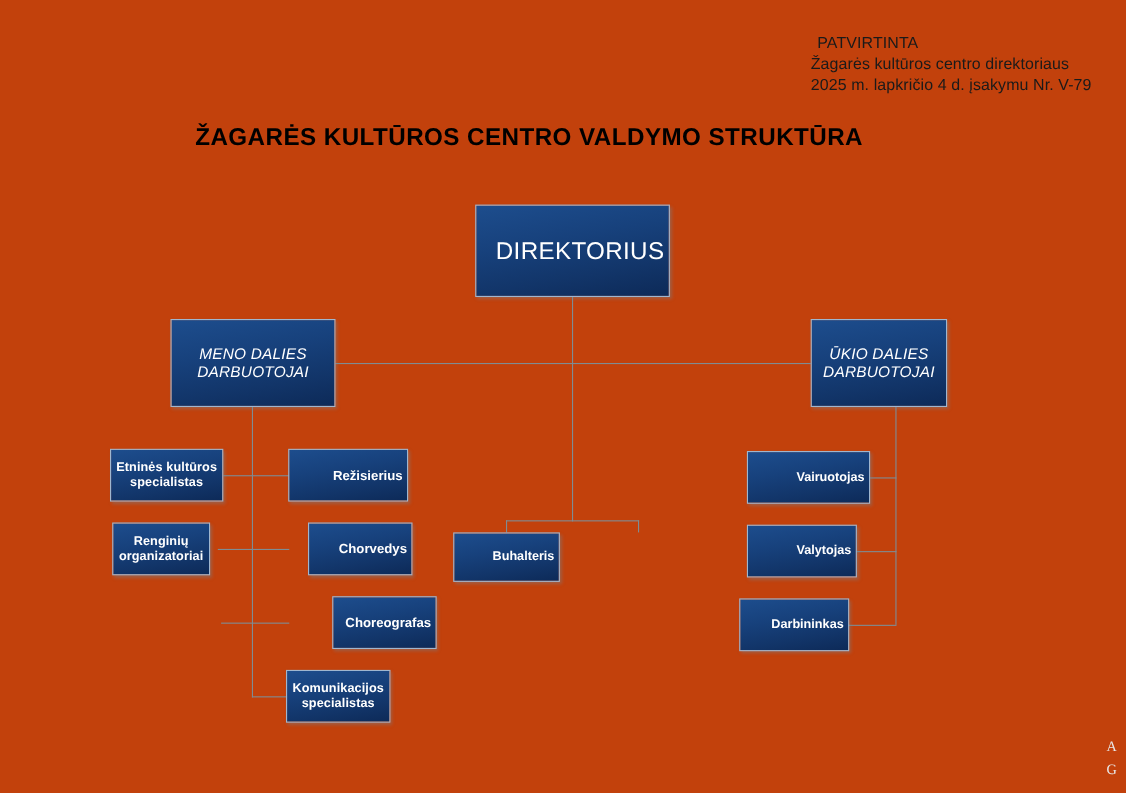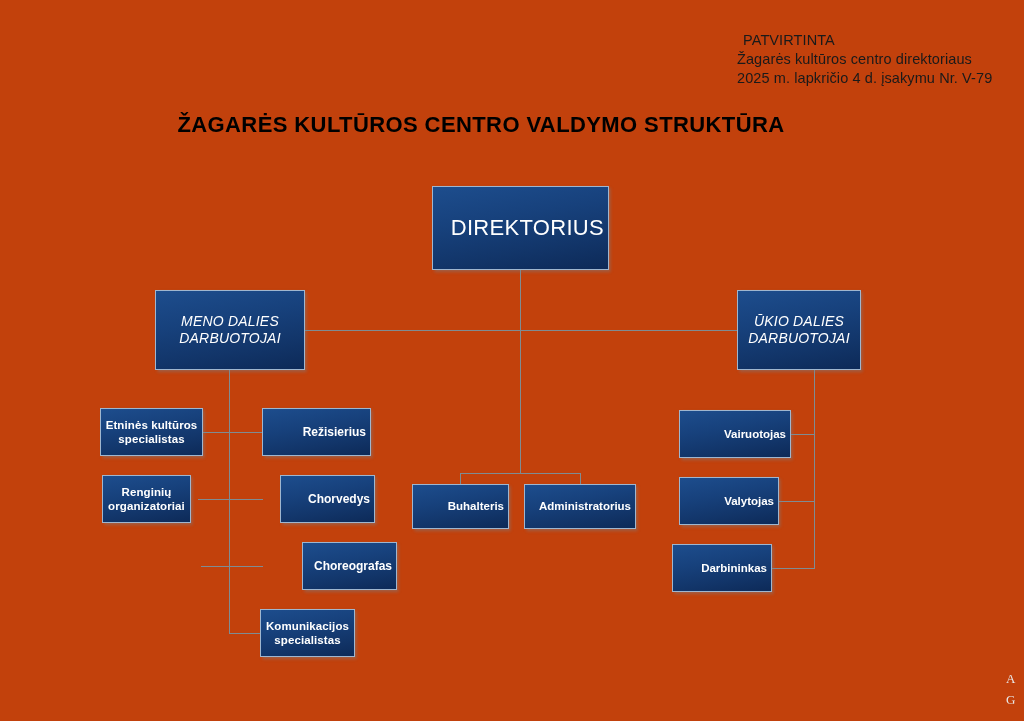--- a/index.html
+++ b/index.html
@@ -179,23 +179,20 @@
   </div>
 
   <div class="node leaf" style="left:260px; top:609px; width:95px; height:48px;">
     <span>Komunikacijos specialistas</span>
   </div>
 
   <div class="node leaf-center" style="left:412px; top:484px; width:97px; height:45px;">
     <span>Buhalteris</span>
   </div>
 
-  <div class="node leaf-center" style="left:524px; top:484px; width:112px; height:45px;">
-    <span>Administratorius</span>
-  </div>
 
   <div class="node leaf-center" style="left:679px; top:410px; width:112px; height:48px;">
     <span>Vairuotojas</span>
   </div>
 
   <div class="node leaf-center" style="left:679px; top:477px; width:100px; height:48px;">
     <span>Valytojas</span>
   </div>
 
   <div class="node leaf-center" style="left:672px; top:544px; width:100px; height:48px;">

